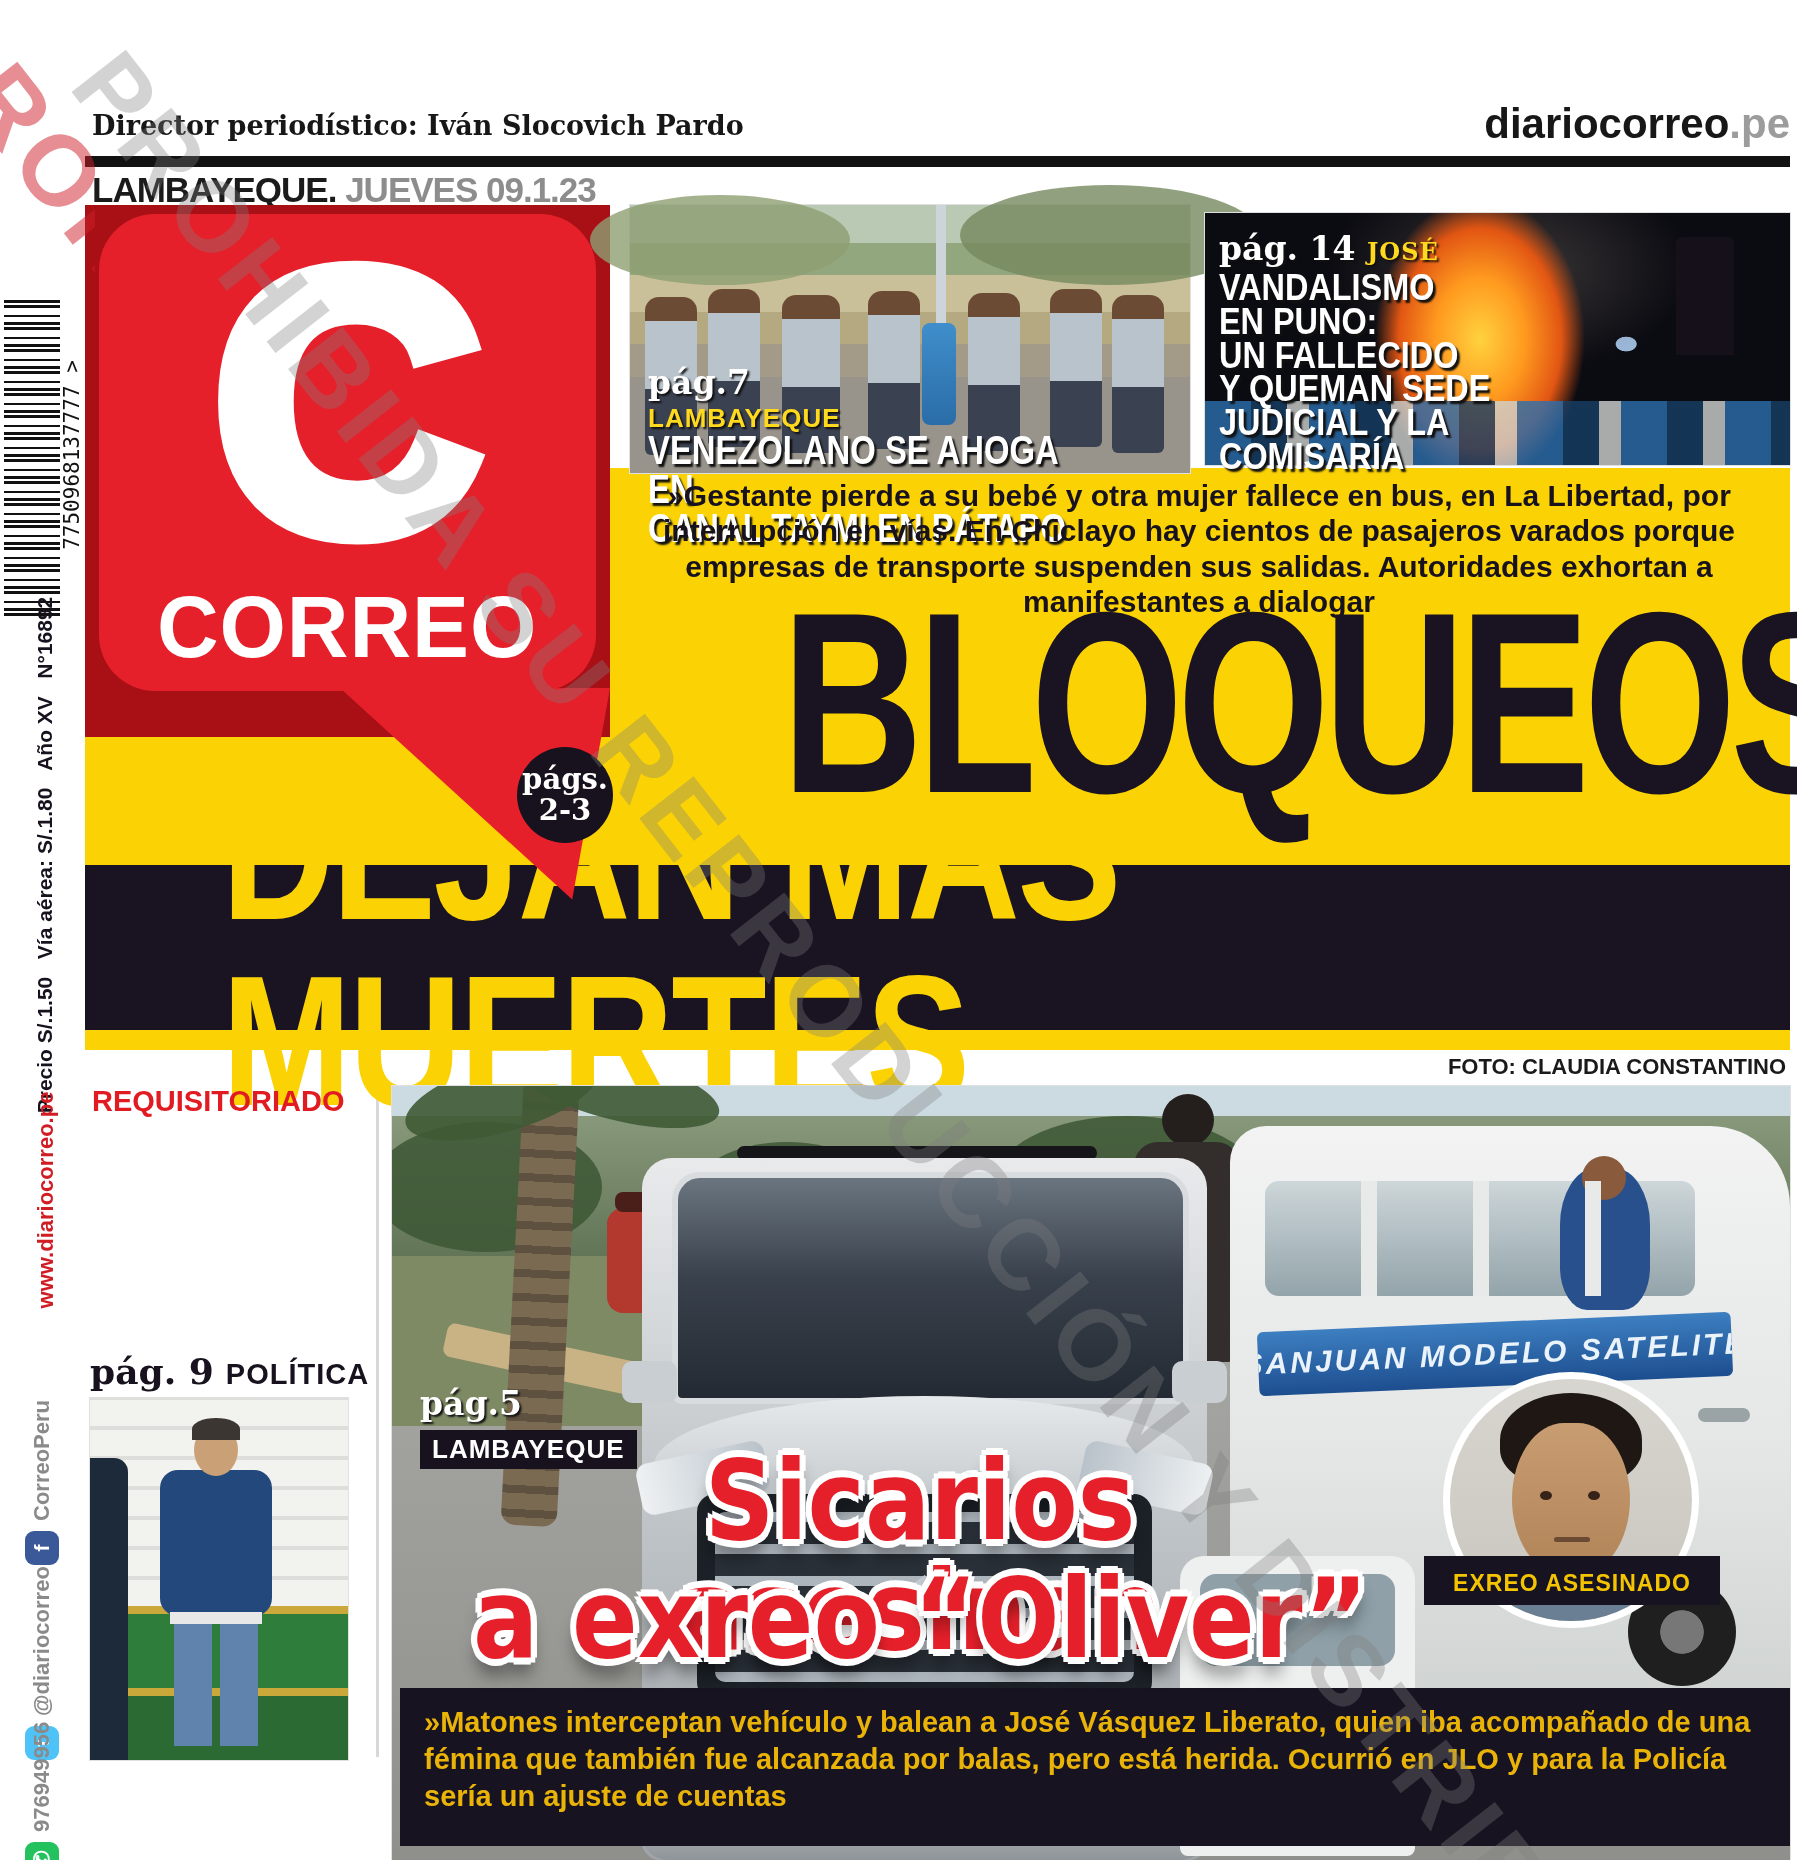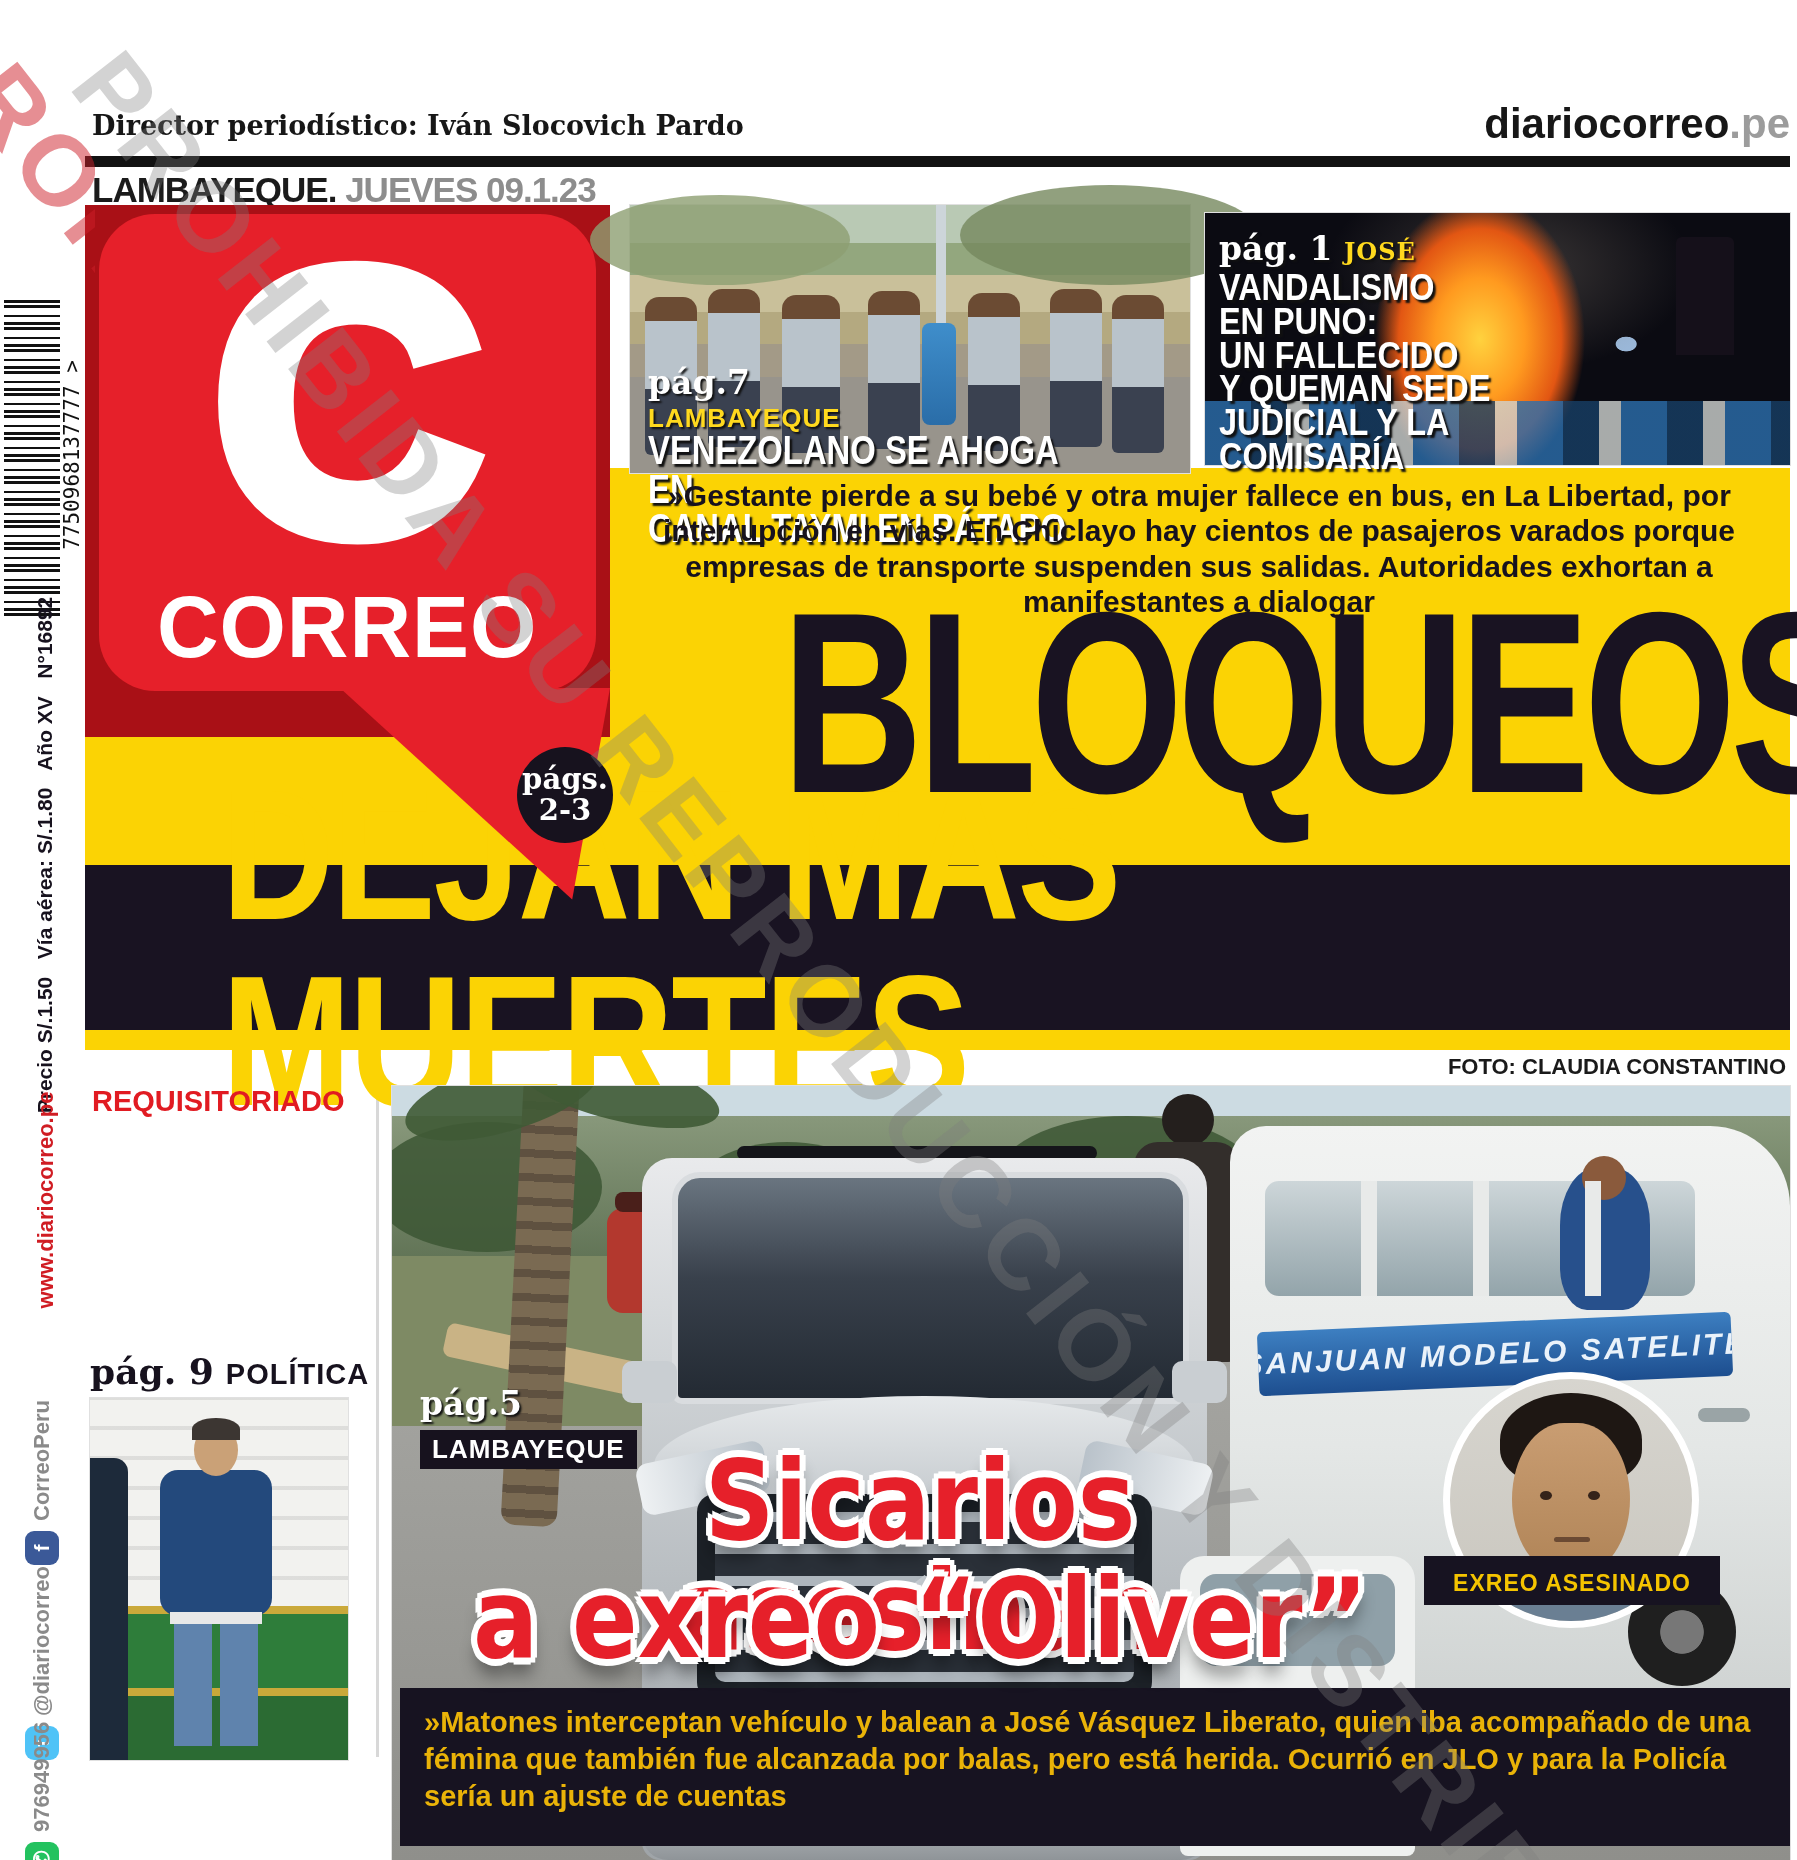--- a/index.html
+++ b/index.html
@@ -263,21 +263,21 @@
     <div class="cfig" style="left:482px;top:90px;"></div>
     <div class="abs cap-page serif" style="left:18px;top:158px;">pág.7</div>
     <div class="abs cap-sec" style="left:18px;top:198px;">LAMBAYEQUE</div>
     <div class="abs cap-head pre" style="left:18px;top:226px;width:560px;"><span class="cond" style="white-space:pre-line;">VENEZOLANO SE AHOGA EN
 CANAL TAYMI EN PÁTAPO</span></div>
   </div>
 
   <div class="abs photo ph-fire z2">
     <div class="tarps"></div>
     <div class="abs" style="right:56px;top:24px;width:58px;height:118px;background:#15101a;border-radius:6px 6px 0 0;"></div>
-    <div class="abs cap-page serif" style="left:14px;top:16px;"><span>pág. 1</span> <span class="cap-sec" style="font-size:24px;">JOSÉ</span></div>
+    <div class="abs cap-page serif" style="left:14px;top:16px;"><span>pág. 14</span> <span class="cap-sec" style="font-size:24px;">JOSÉ</span></div>
     <div class="abs cap-head fire-head pre" style="left:14px;top:58px;width:420px;"><span class="cond" style="white-space:pre-line;transform:scaleX(.9);">VANDALISMO
 EN PUNO:
 UN FALLECIDO
 Y QUEMAN SEDE
 JUDICIAL Y LA
 COMISARÍA</span></div>
   </div>
 
   <div class="abs kicker z3">»Gestante pierde a su bebé y otra mujer fallece en bus, en La Libertad, por interrupción en vías. En Chiclayo hay cientos de pasajeros varados porque empresas de transporte suspenden sus salidas. Autoridades exhortan a manifestantes a dialogar</div>
   <div class="abs h-bloqueos z3"><span>BLOQUEOS</span></div>

